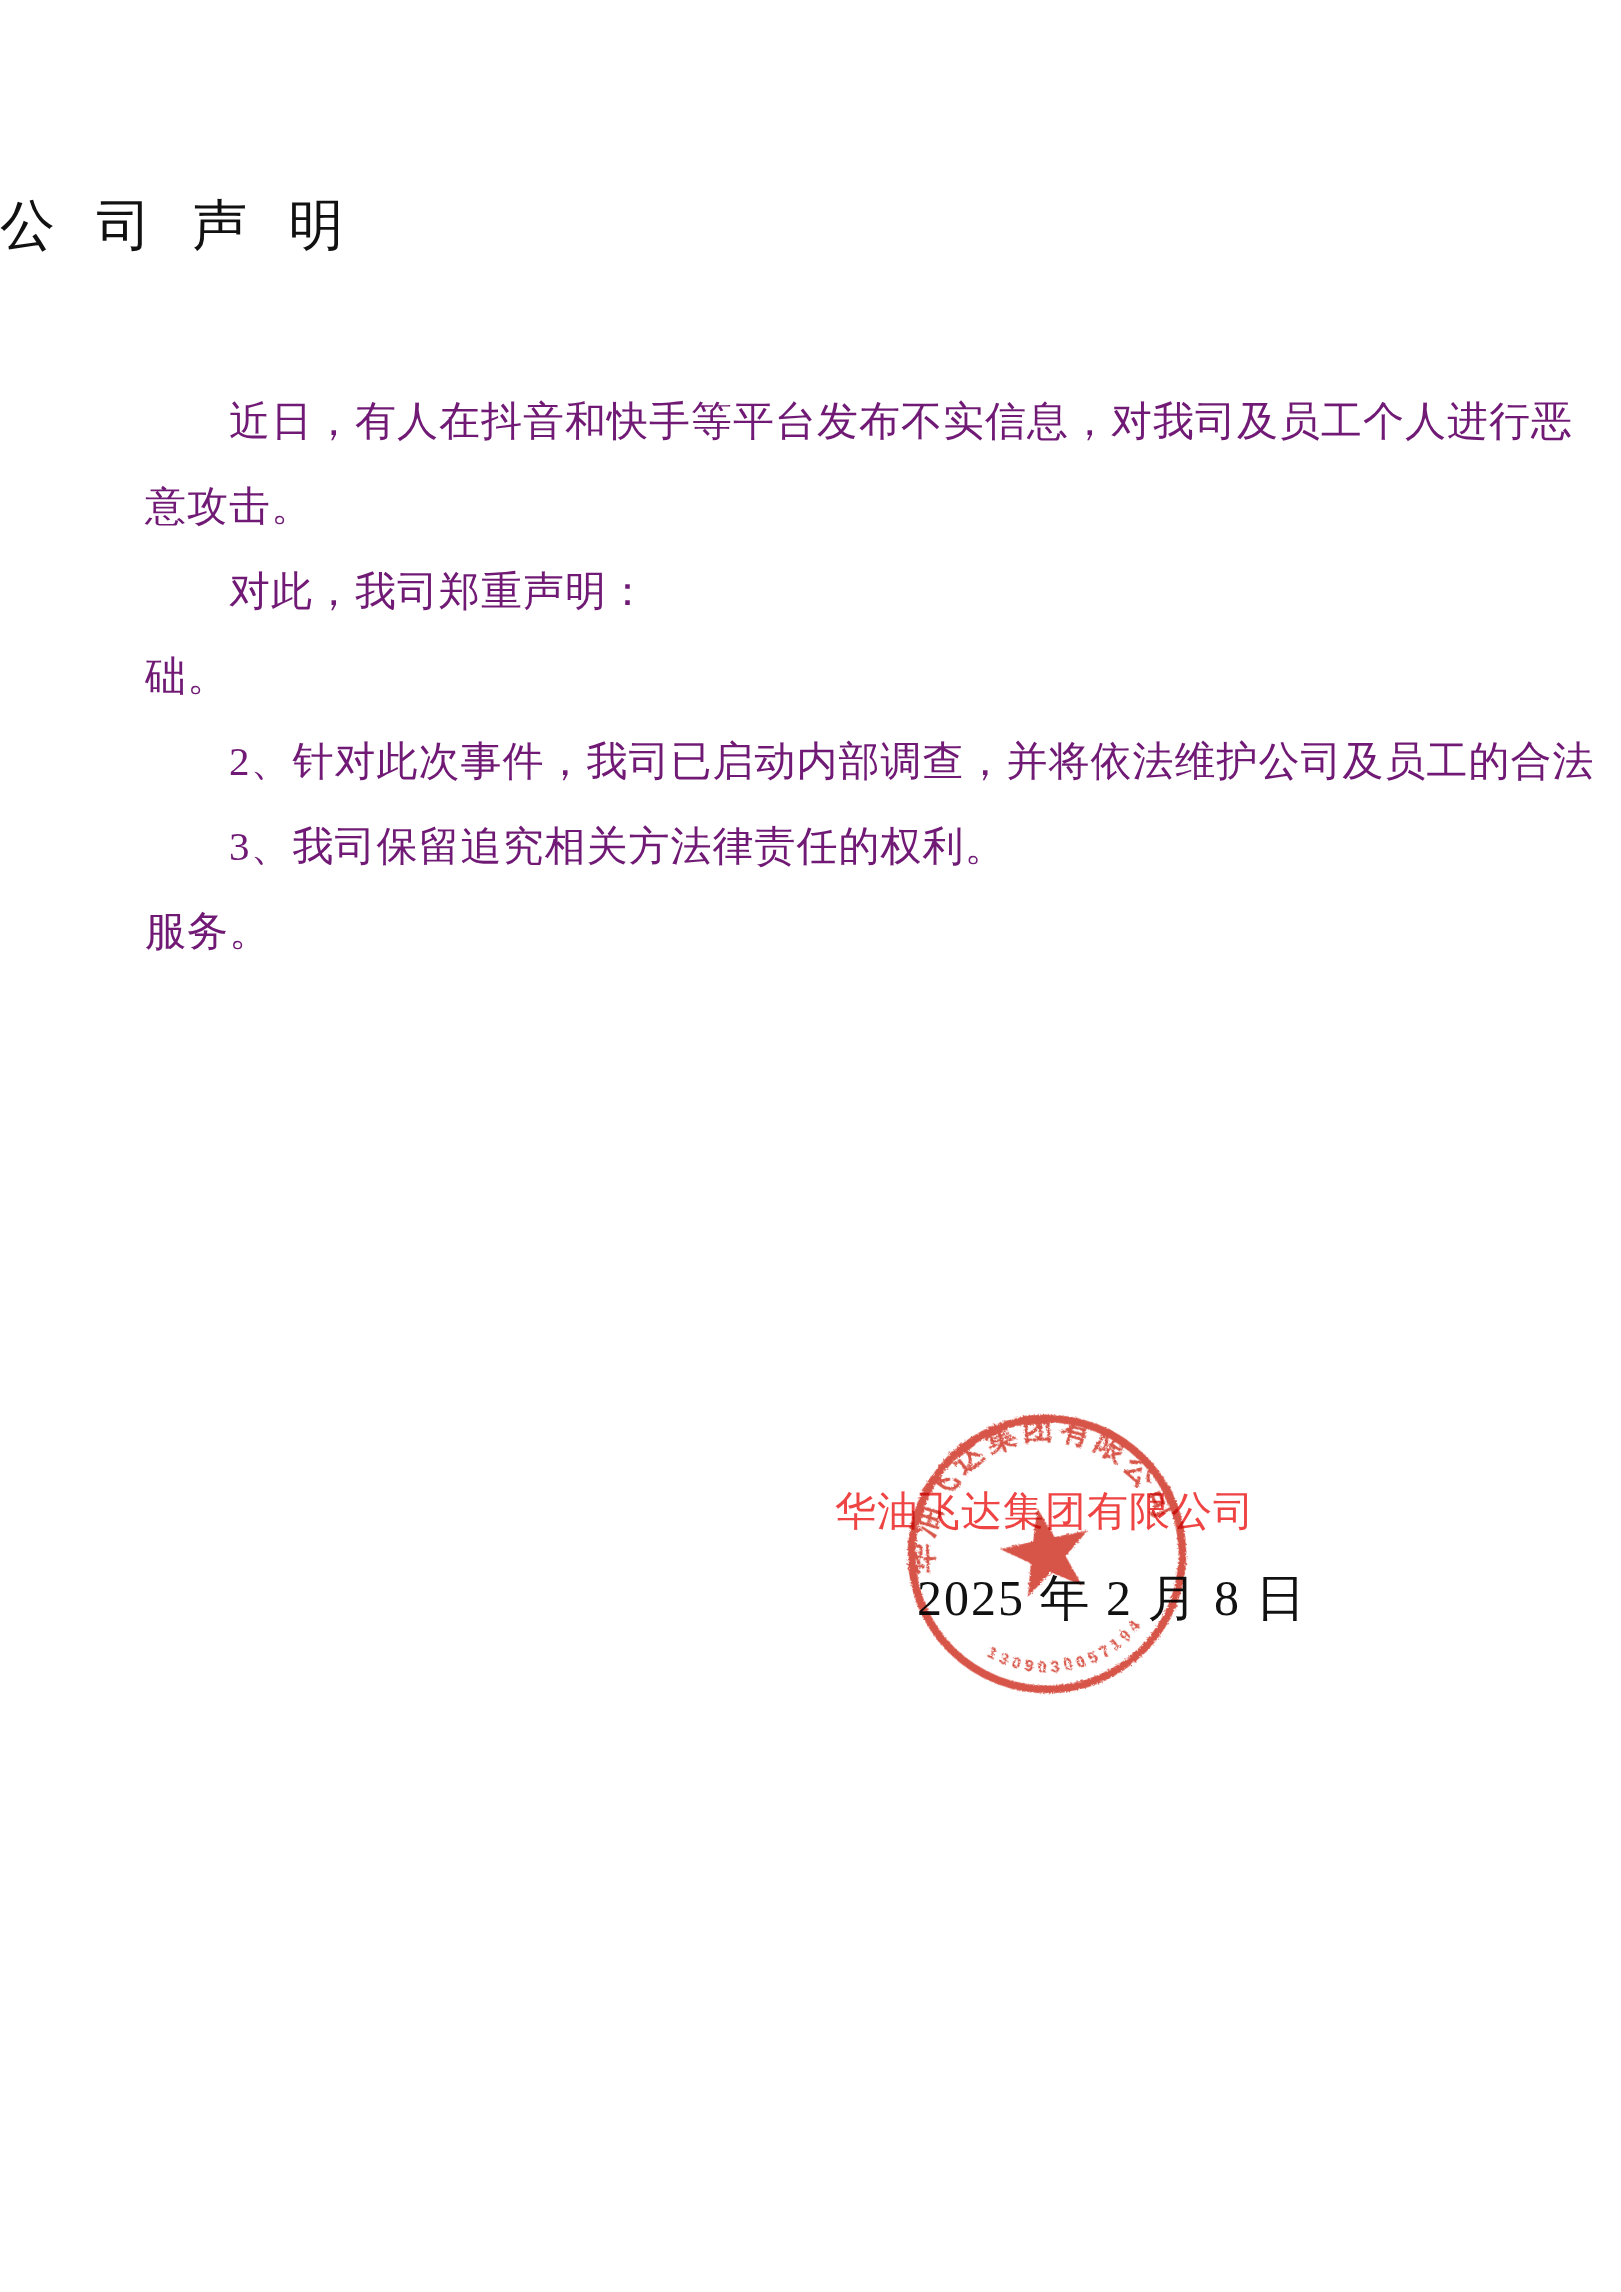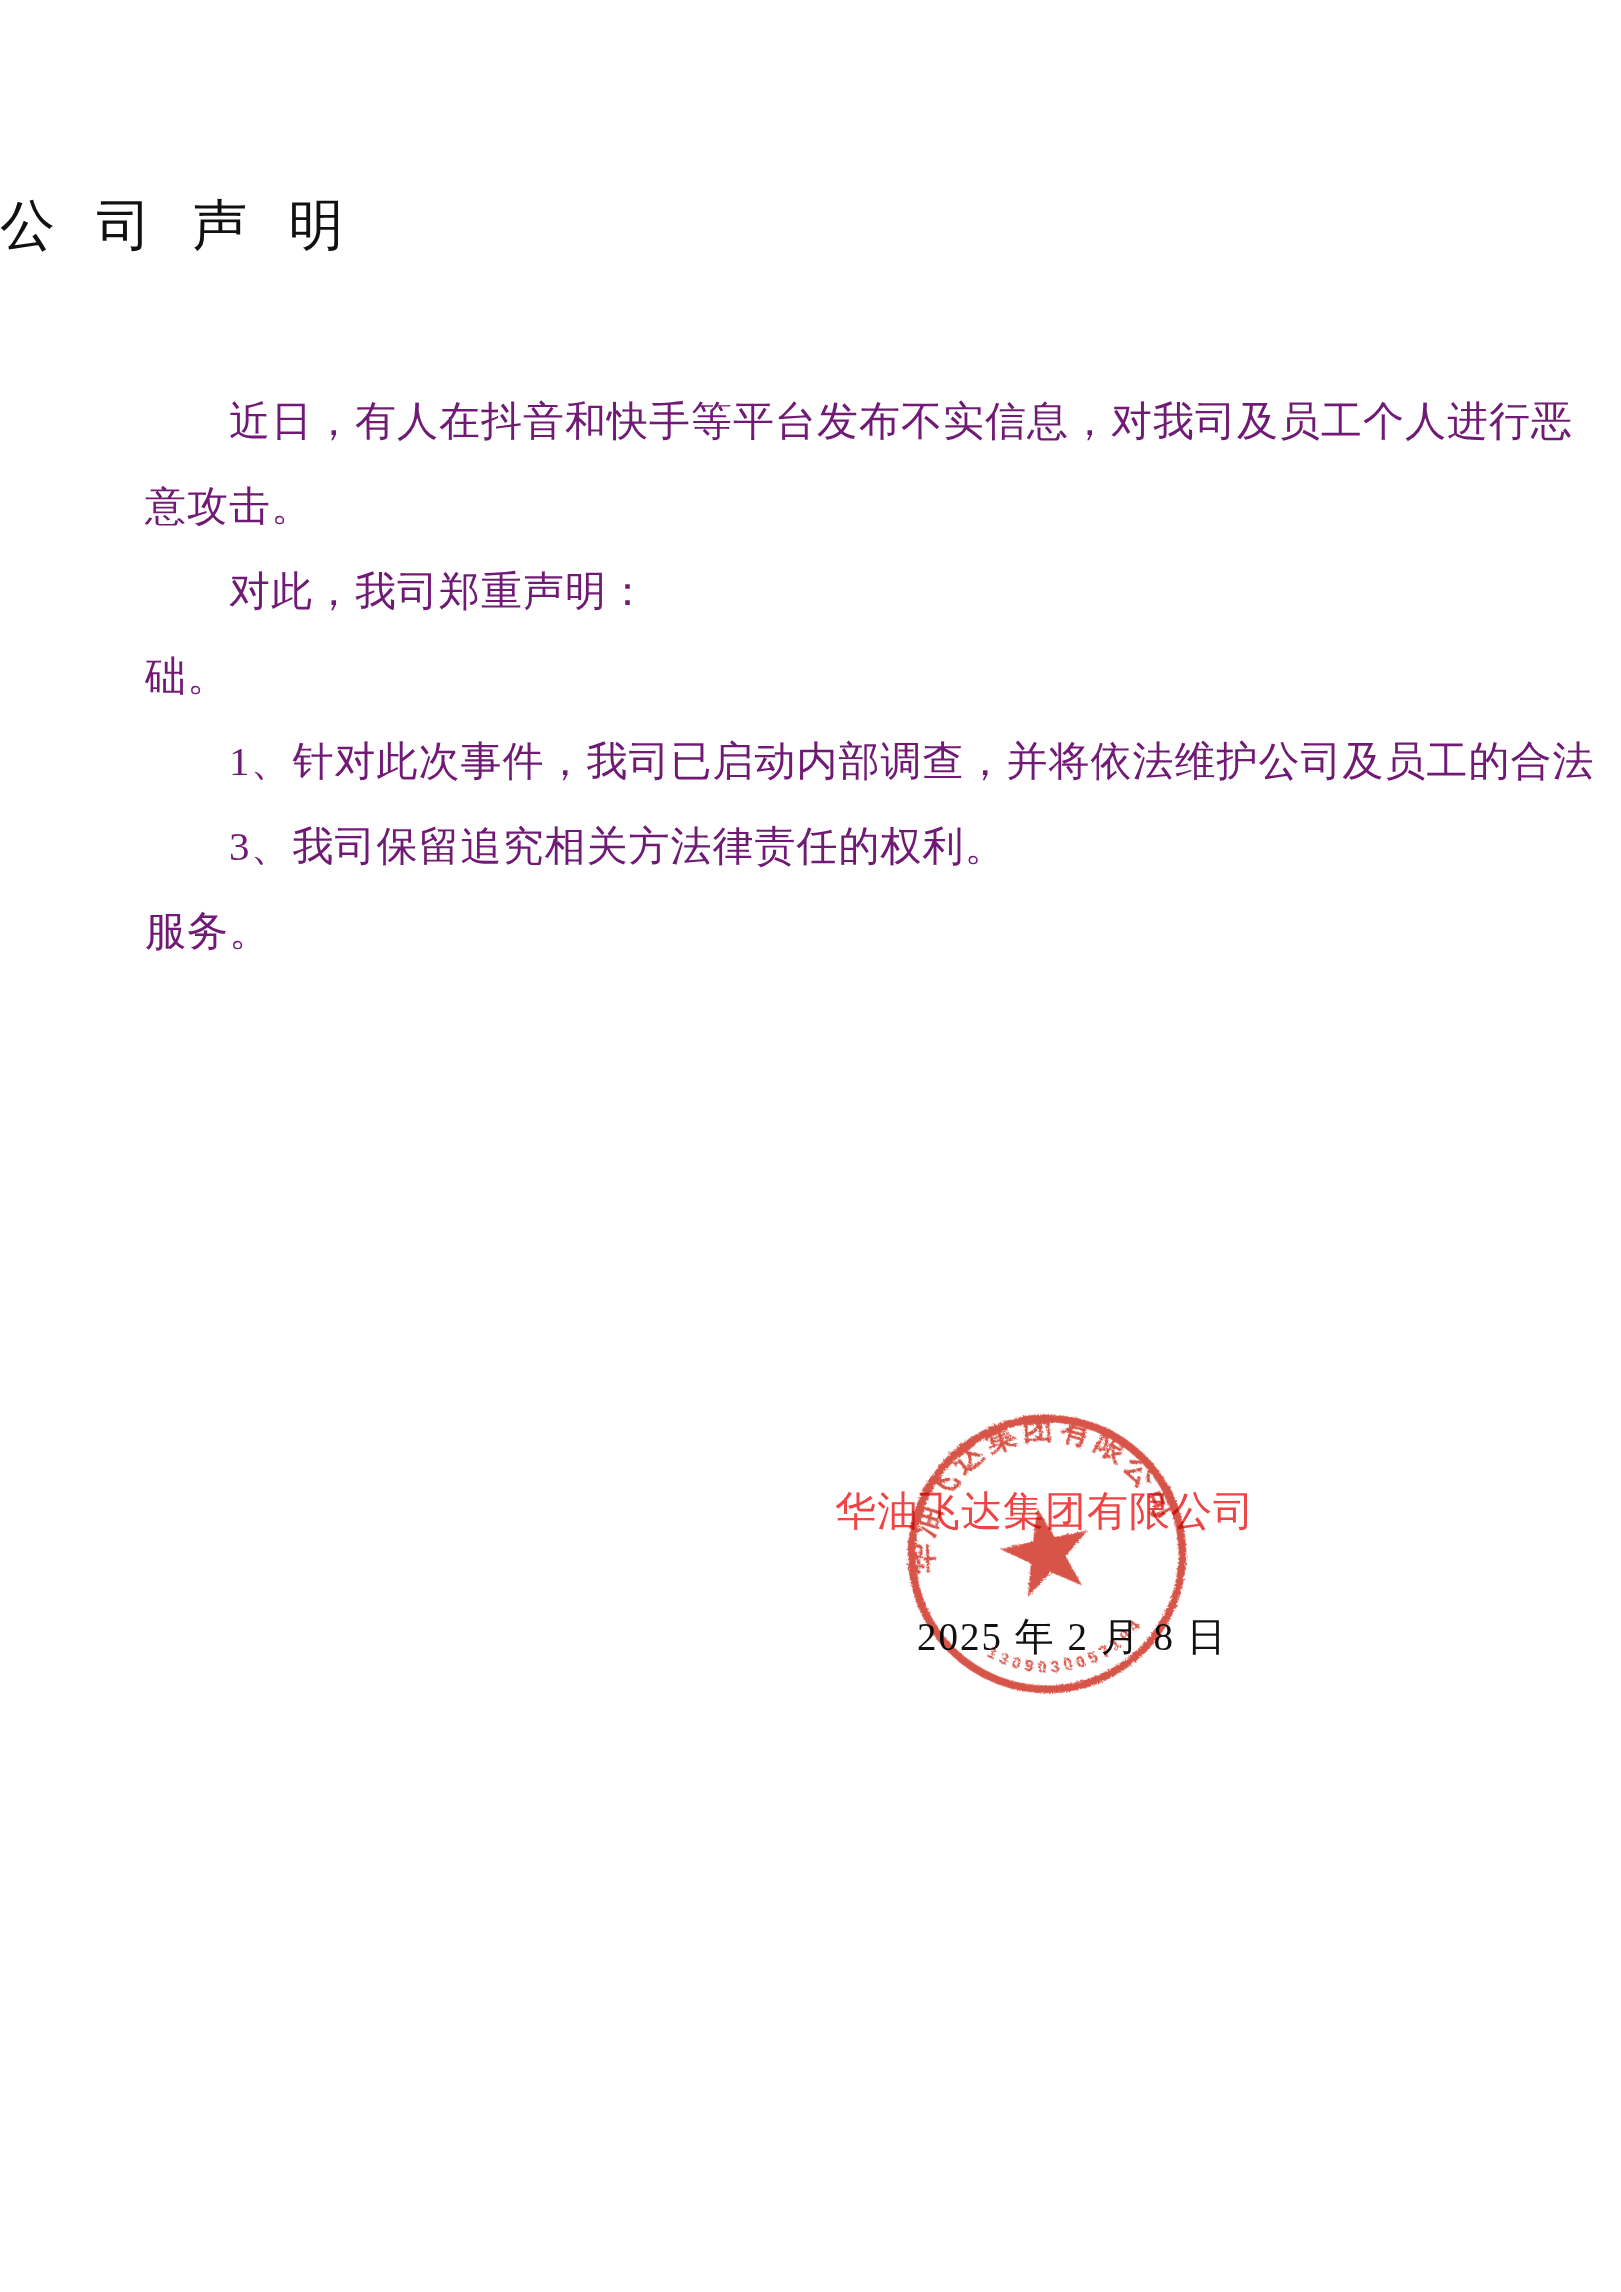--- a/index.html
+++ b/index.html
@@ -43,22 +43,22 @@
     left: 835px;
     top: 1486px;
     font-size: 41px;
     line-height: 51px;
     letter-spacing: 1px;
     color: #ef4444;
   }
   .date {
     position: absolute;
     left: 917px;
-    top: 1612px;
-    font-size: 39px;
+    top: 1574px;
+    font-size: 50px;
     line-height: 49px;
     letter-spacing: 2px;
     color: #111111;
   }
   .seal {
     position: absolute;
     left: 890px;
     top: 1397px;
     width: 314px;
     height: 314px;
@@ -84,21 +84,21 @@
 
 <div class="page">
 
   <div class="title">公 司 声 明</div>
 
   <div class="doc-body">
       <div class="line first">近日，有人在抖音和快手等平台发布不实信息，对我司及员工个人进行恶</div>
       <div class="line">意攻击。</div>
       <div class="line first">对此，我司郑重声明：</div>
       <div class="line">础。</div>
-      <div class="line first">1、针对此次事件，我司已启动内部调查，并将依法维护公司及员工的合法</div>
+      <div class="line first">2、针对此次事件，我司已启动内部调查，并将依法维护公司及员工的合法</div>
       <div class="line first">3、我司保留追究相关方法律责任的权利。</div>
       <div class="line">服务。</div>
     </div>
 
   <div class="company">华油飞达集团有限公司</div>
 
   <div class="date">2025 年 2 月 8 日</div>
 
   <svg class="seal" viewBox="-160 -160 320 320">
     <defs>

